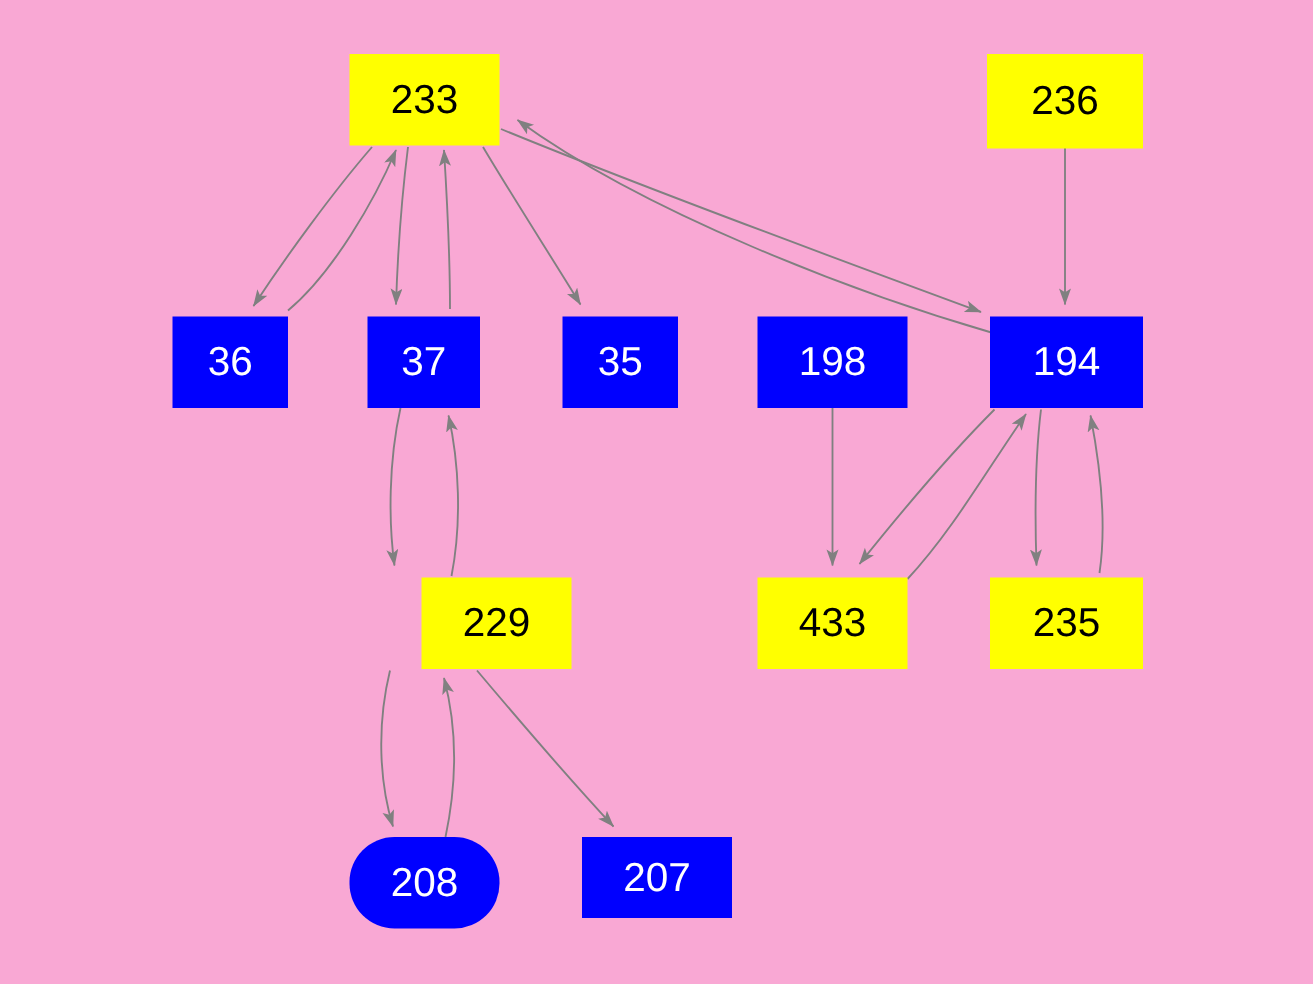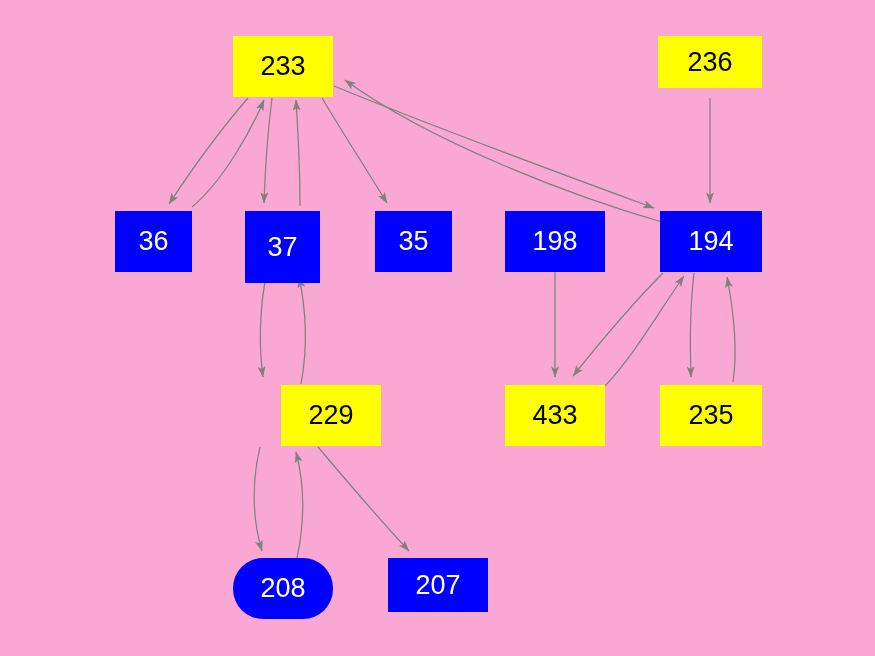--- a/index.html
+++ b/index.html
@@ -91,29 +91,29 @@
       <path d="M297,558 C305,520 305,486 296,452"></path>
 
       <path d="M318,447 C345,479 381,521 409,551"></path>
     </g>
   </svg>
 
   <div class="graph-node node-yellow" style="left:233px; top:36px; width:100px; height:61px;">
     <span class="node-label">233</span>
   </div>
 
-  <div class="graph-node node-yellow" style="left:658px; top:36px; width:104px; height:52px;">
+  <div class="graph-node node-yellow" style="left:658px; top:36px; width:104px; height:63px;">
     <span class="node-label">236</span>
   </div>
 
   <div class="graph-node node-blue" style="left:115px; top:211px; width:77px; height:61px;">
     <span class="node-label">36</span>
   </div>
 
-  <div class="graph-node node-blue" style="left:245px; top:211px; width:75px; height:72px;">
+  <div class="graph-node node-blue" style="left:245px; top:211px; width:75px; height:61px;">
     <span class="node-label">37</span>
   </div>
 
   <div class="graph-node node-blue" style="left:375px; top:211px; width:77px; height:61px;">
     <span class="node-label">35</span>
   </div>
 
   <div class="graph-node node-blue" style="left:505px; top:211px; width:100px; height:61px;">
     <span class="node-label">198</span>
   </div>

